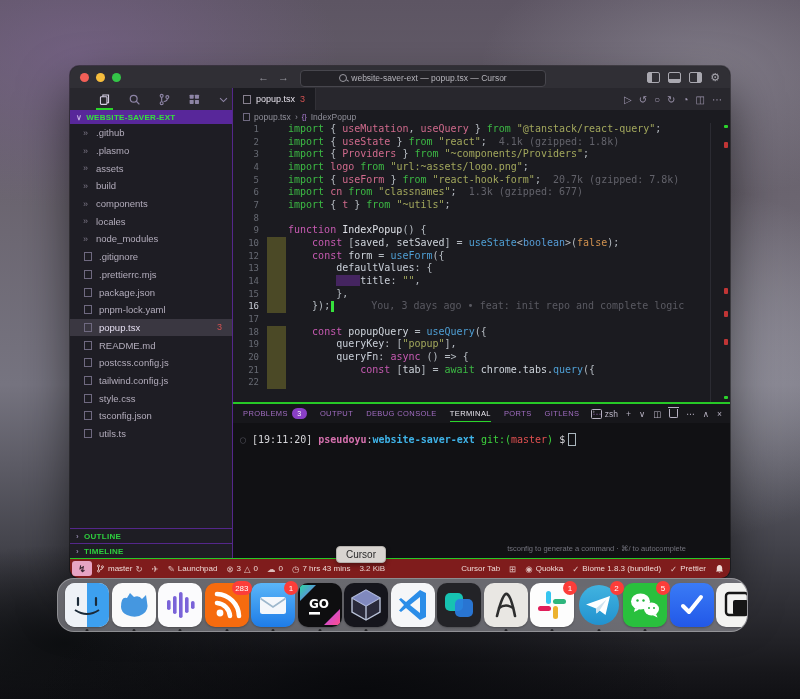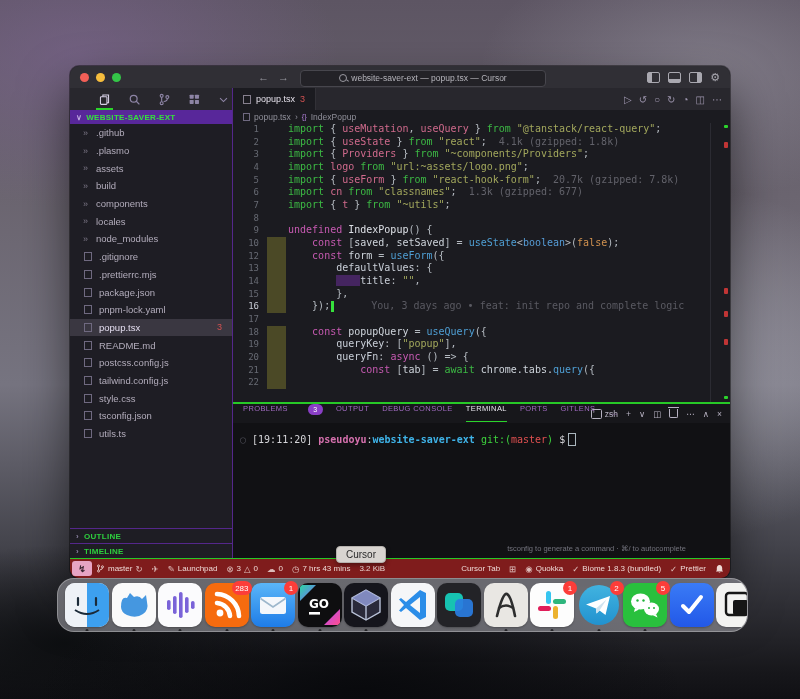--- a/index.html
+++ b/index.html
@@ -76,21 +76,21 @@
   .tok-st{color:#a2a75c;} .tok-pc{color:#b4bac0;} .tok-pl{color:#ced4db;}
   .tok-fc{color:#4f9fd4;} .tok-fn2{color:#dde0e6;} .tok-ty{color:#569cd6;}
   .tok-bo{color:#d1924f;} .tok-pr{color:#c9cfd8;} .tok-mt{color:#62626a;}
   .tok-blame{color:#5a5a62;}
   .tok-sl{background:rgba(104,46,150,.55);}
   .cursorblk{display:inline-block;width:3px;height:11px;background:#36e23c;vertical-align:middle;margin:0 1px;}
   .ovr{position:absolute;right:2px;width:4px;border-radius:1px;}
   
   .panel{flex:1;min-height:0;border-top:2px solid #27c927;background:#111114;position:relative;display:flex;flex-direction:column;}
   .panel-tabs{height:19px;flex:0 0 auto;display:flex;align-items:center;gap:13px;padding-left:10px;background:#17171b;position:relative;}
-  .ptab{color:#a06cc0;font-size:7.5px;letter-spacing:.4px;display:flex;align-items:flex-start;gap:20px;height:100%;position:relative;}
+  .ptab{color:#a06cc0;font-size:7.5px;letter-spacing:.4px;display:flex;align-items:center;gap:4px;height:100%;position:relative;}
   .ptab.active{color:#e8e6ee;}
   .ptab.active::after{content:"";position:absolute;left:0;right:0;bottom:1px;height:1.5px;background:#2bd42b;}
   .pbadge{min-width:11px;height:11px;border-radius:6px;background:#8a3fc6;color:#fff;font-size:7px;
     display:inline-flex;align-items:center;justify-content:center;padding:0 2px;}
   .ptab-more{color:#a06cc0;font-size:9px;}
   .panel-ctrls{position:absolute;right:8px;top:0;height:19px;display:flex;align-items:center;gap:8px;color:#b7b2c2;font-size:8.5px;}
   .term-ic{width:9px;height:8px;border:1px solid #b7b2c2;border-radius:1.5px;position:relative;}
   .term-ic::after{content:"›";position:absolute;left:1px;top:-2px;font-size:6px;}
   .i-trash{width:7px;height:8px;border:1px solid #b7b2c2;border-top:none;border-radius:0 0 2px 2px;position:relative;}
   .i-trash::before{content:"";position:absolute;left:-2px;right:-2px;top:-2px;height:1px;background:#b7b2c2;}
@@ -315,21 +315,21 @@
           <div class="col-ruler"></div>
           <div id="code-lines">
               <div class="code-row"><span class="ln">1</span><span class="gut"></span><span class="cd"><span class="tok-kw">import </span><span class="tok-pc">{ </span><span class="tok-im">useMutation</span><span class="tok-pc">, </span><span class="tok-im">useQuery</span><span class="tok-pc"> } </span><span class="tok-kw">from </span><span class="tok-st">"@tanstack/react-query"</span><span class="tok-pc">;</span></span></div>
               <div class="code-row"><span class="ln">2</span><span class="gut"></span><span class="cd"><span class="tok-kw">import </span><span class="tok-pc">{ </span><span class="tok-im">useState</span><span class="tok-pc"> } </span><span class="tok-kw">from </span><span class="tok-st">"react"</span><span class="tok-pc">;</span><span class="tok-mt">  4.1k (gzipped: 1.8k)</span></span></div>
               <div class="code-row"><span class="ln">3</span><span class="gut"></span><span class="cd"><span class="tok-kw">import </span><span class="tok-pc">{ </span><span class="tok-im">Providers</span><span class="tok-pc"> } </span><span class="tok-kw">from </span><span class="tok-st">"~components/Providers"</span><span class="tok-pc">;</span></span></div>
               <div class="code-row"><span class="ln">4</span><span class="gut"></span><span class="cd"><span class="tok-kw">import </span><span class="tok-im">logo </span><span class="tok-kw">from </span><span class="tok-st">"url:~assets/logo.png"</span><span class="tok-pc">;</span></span></div>
               <div class="code-row"><span class="ln">5</span><span class="gut"></span><span class="cd"><span class="tok-kw">import </span><span class="tok-pc">{ </span><span class="tok-im">useForm</span><span class="tok-pc"> } </span><span class="tok-kw">from </span><span class="tok-st">"react-hook-form"</span><span class="tok-pc">;</span><span class="tok-mt">  20.7k (gzipped: 7.8k)</span></span></div>
               <div class="code-row"><span class="ln">6</span><span class="gut"></span><span class="cd"><span class="tok-kw">import </span><span class="tok-im">cn </span><span class="tok-kw">from </span><span class="tok-st">"classnames"</span><span class="tok-pc">;</span><span class="tok-mt">  1.3k (gzipped: 677)</span></span></div>
               <div class="code-row"><span class="ln">7</span><span class="gut"></span><span class="cd"><span class="tok-kw">import </span><span class="tok-pc">{ </span><span class="tok-im">t</span><span class="tok-pc"> } </span><span class="tok-kw">from </span><span class="tok-st">"~utils"</span><span class="tok-pc">;</span></span></div>
               <div class="code-row"><span class="ln">8</span><span class="gut"></span><span class="cd"></span></div>
-              <div class="code-row"><span class="ln">9</span><span class="gut"></span><span class="cd"><span class="tok-k2">undefined </span><span class="tok-fn2">IndexPopup</span><span class="tok-pc">() {</span></span></div>
+              <div class="code-row"><span class="ln">9</span><span class="gut"></span><span class="cd"><span class="tok-k2">function </span><span class="tok-fn2">IndexPopup</span><span class="tok-pc">() {</span></span></div>
               <div class="code-row"><span class="ln">10</span><span class="gut"><i class="chg"></i></span><span class="cd"><span class="tok-pl">    </span><span class="tok-k2">const </span><span class="tok-pc">[</span><span class="tok-pl">saved</span><span class="tok-pc">, </span><span class="tok-pl">setSaved</span><span class="tok-pc">] = </span><span class="tok-fc">useState</span><span class="tok-pc">&lt;</span><span class="tok-ty">boolean</span><span class="tok-pc">&gt;(</span><span class="tok-bo">false</span><span class="tok-pc">);</span></span></div>
               <div class="code-row"><span class="ln">12</span><span class="gut"><i class="chg"></i></span><span class="cd"><span class="tok-pl">    </span><span class="tok-k2">const </span><span class="tok-pl">form</span><span class="tok-pc"> = </span><span class="tok-fc">useForm</span><span class="tok-pc">({</span></span></div>
               <div class="code-row"><span class="ln">13</span><span class="gut"><i class="chg"></i></span><span class="cd"><span class="tok-pl">        </span><span class="tok-pr">defaultValues</span><span class="tok-pc">: {</span></span></div>
               <div class="code-row"><span class="ln">14</span><span class="gut"><i class="chg"></i></span><span class="cd"><span class="tok-pl">        </span><span class="tok-sl">    </span><span class="tok-pr">title</span><span class="tok-pc">: </span><span class="tok-st">""</span><span class="tok-pc">,</span></span></div>
               <div class="code-row"><span class="ln">15</span><span class="gut"><i class="chg"></i></span><span class="cd"><span class="tok-pl">        </span><span class="tok-pc">},</span></span></div>
               <div class="code-row cur"><span class="ln">16</span><span class="gut"><i class="chg"></i></span><span class="cd"><span class="tok-pl">    </span><span class="tok-pc">});</span><span class="cursorblk"></span><span class="tok-blame">      You, 3 days ago • feat: init repo and complete logic</span></span></div>
               <div class="code-row"><span class="ln">17</span><span class="gut"></span><span class="cd"></span></div>
               <div class="code-row"><span class="ln">18</span><span class="gut"><i class="chg"></i></span><span class="cd"><span class="tok-pl">    </span><span class="tok-k2">const </span><span class="tok-pl">popupQuery</span><span class="tok-pc"> = </span><span class="tok-fc">useQuery</span><span class="tok-pc">({</span></span></div>
               <div class="code-row"><span class="ln">19</span><span class="gut"><i class="chg"></i></span><span class="cd"><span class="tok-pl">        </span><span class="tok-pr">queryKey</span><span class="tok-pc">: [</span><span class="tok-st">"popup"</span><span class="tok-pc">],</span></span></div>
               <div class="code-row"><span class="ln">20</span><span class="gut"><i class="chg"></i></span><span class="cd"><span class="tok-pl">        </span><span class="tok-pr">queryFn</span><span class="tok-pc">: </span><span class="tok-k2">async</span><span class="tok-pc"> () =&gt; {</span></span></div>

